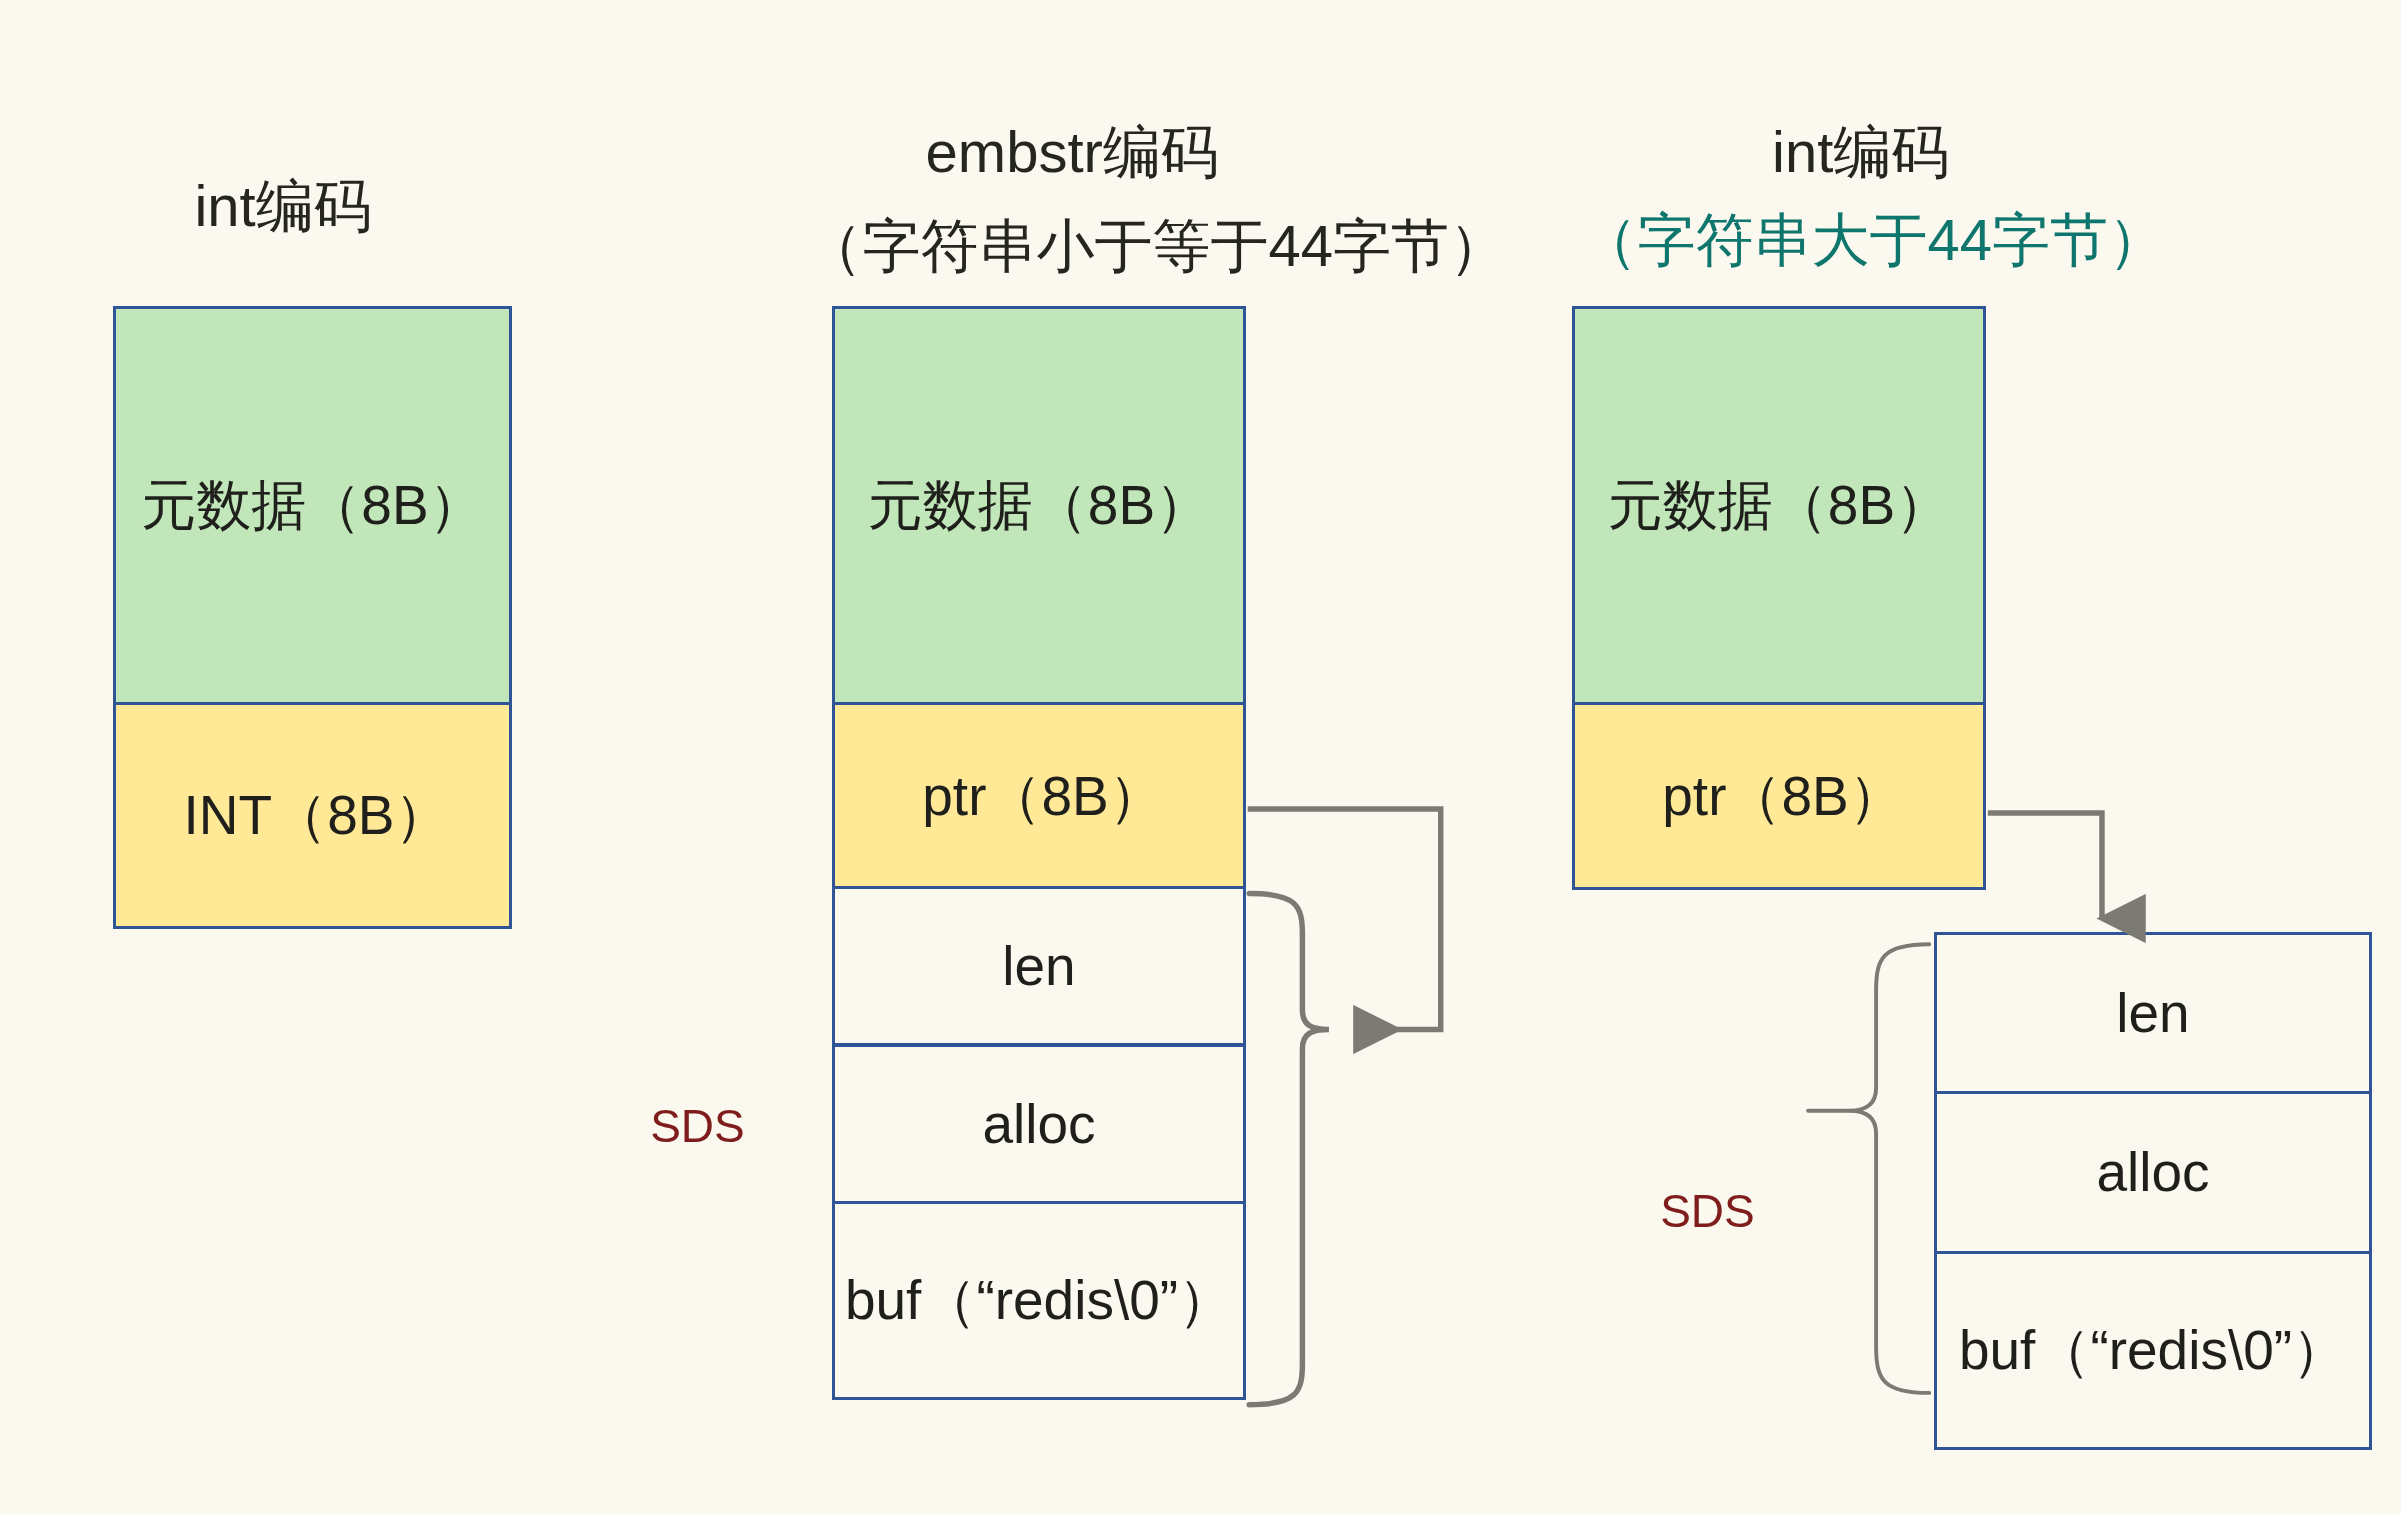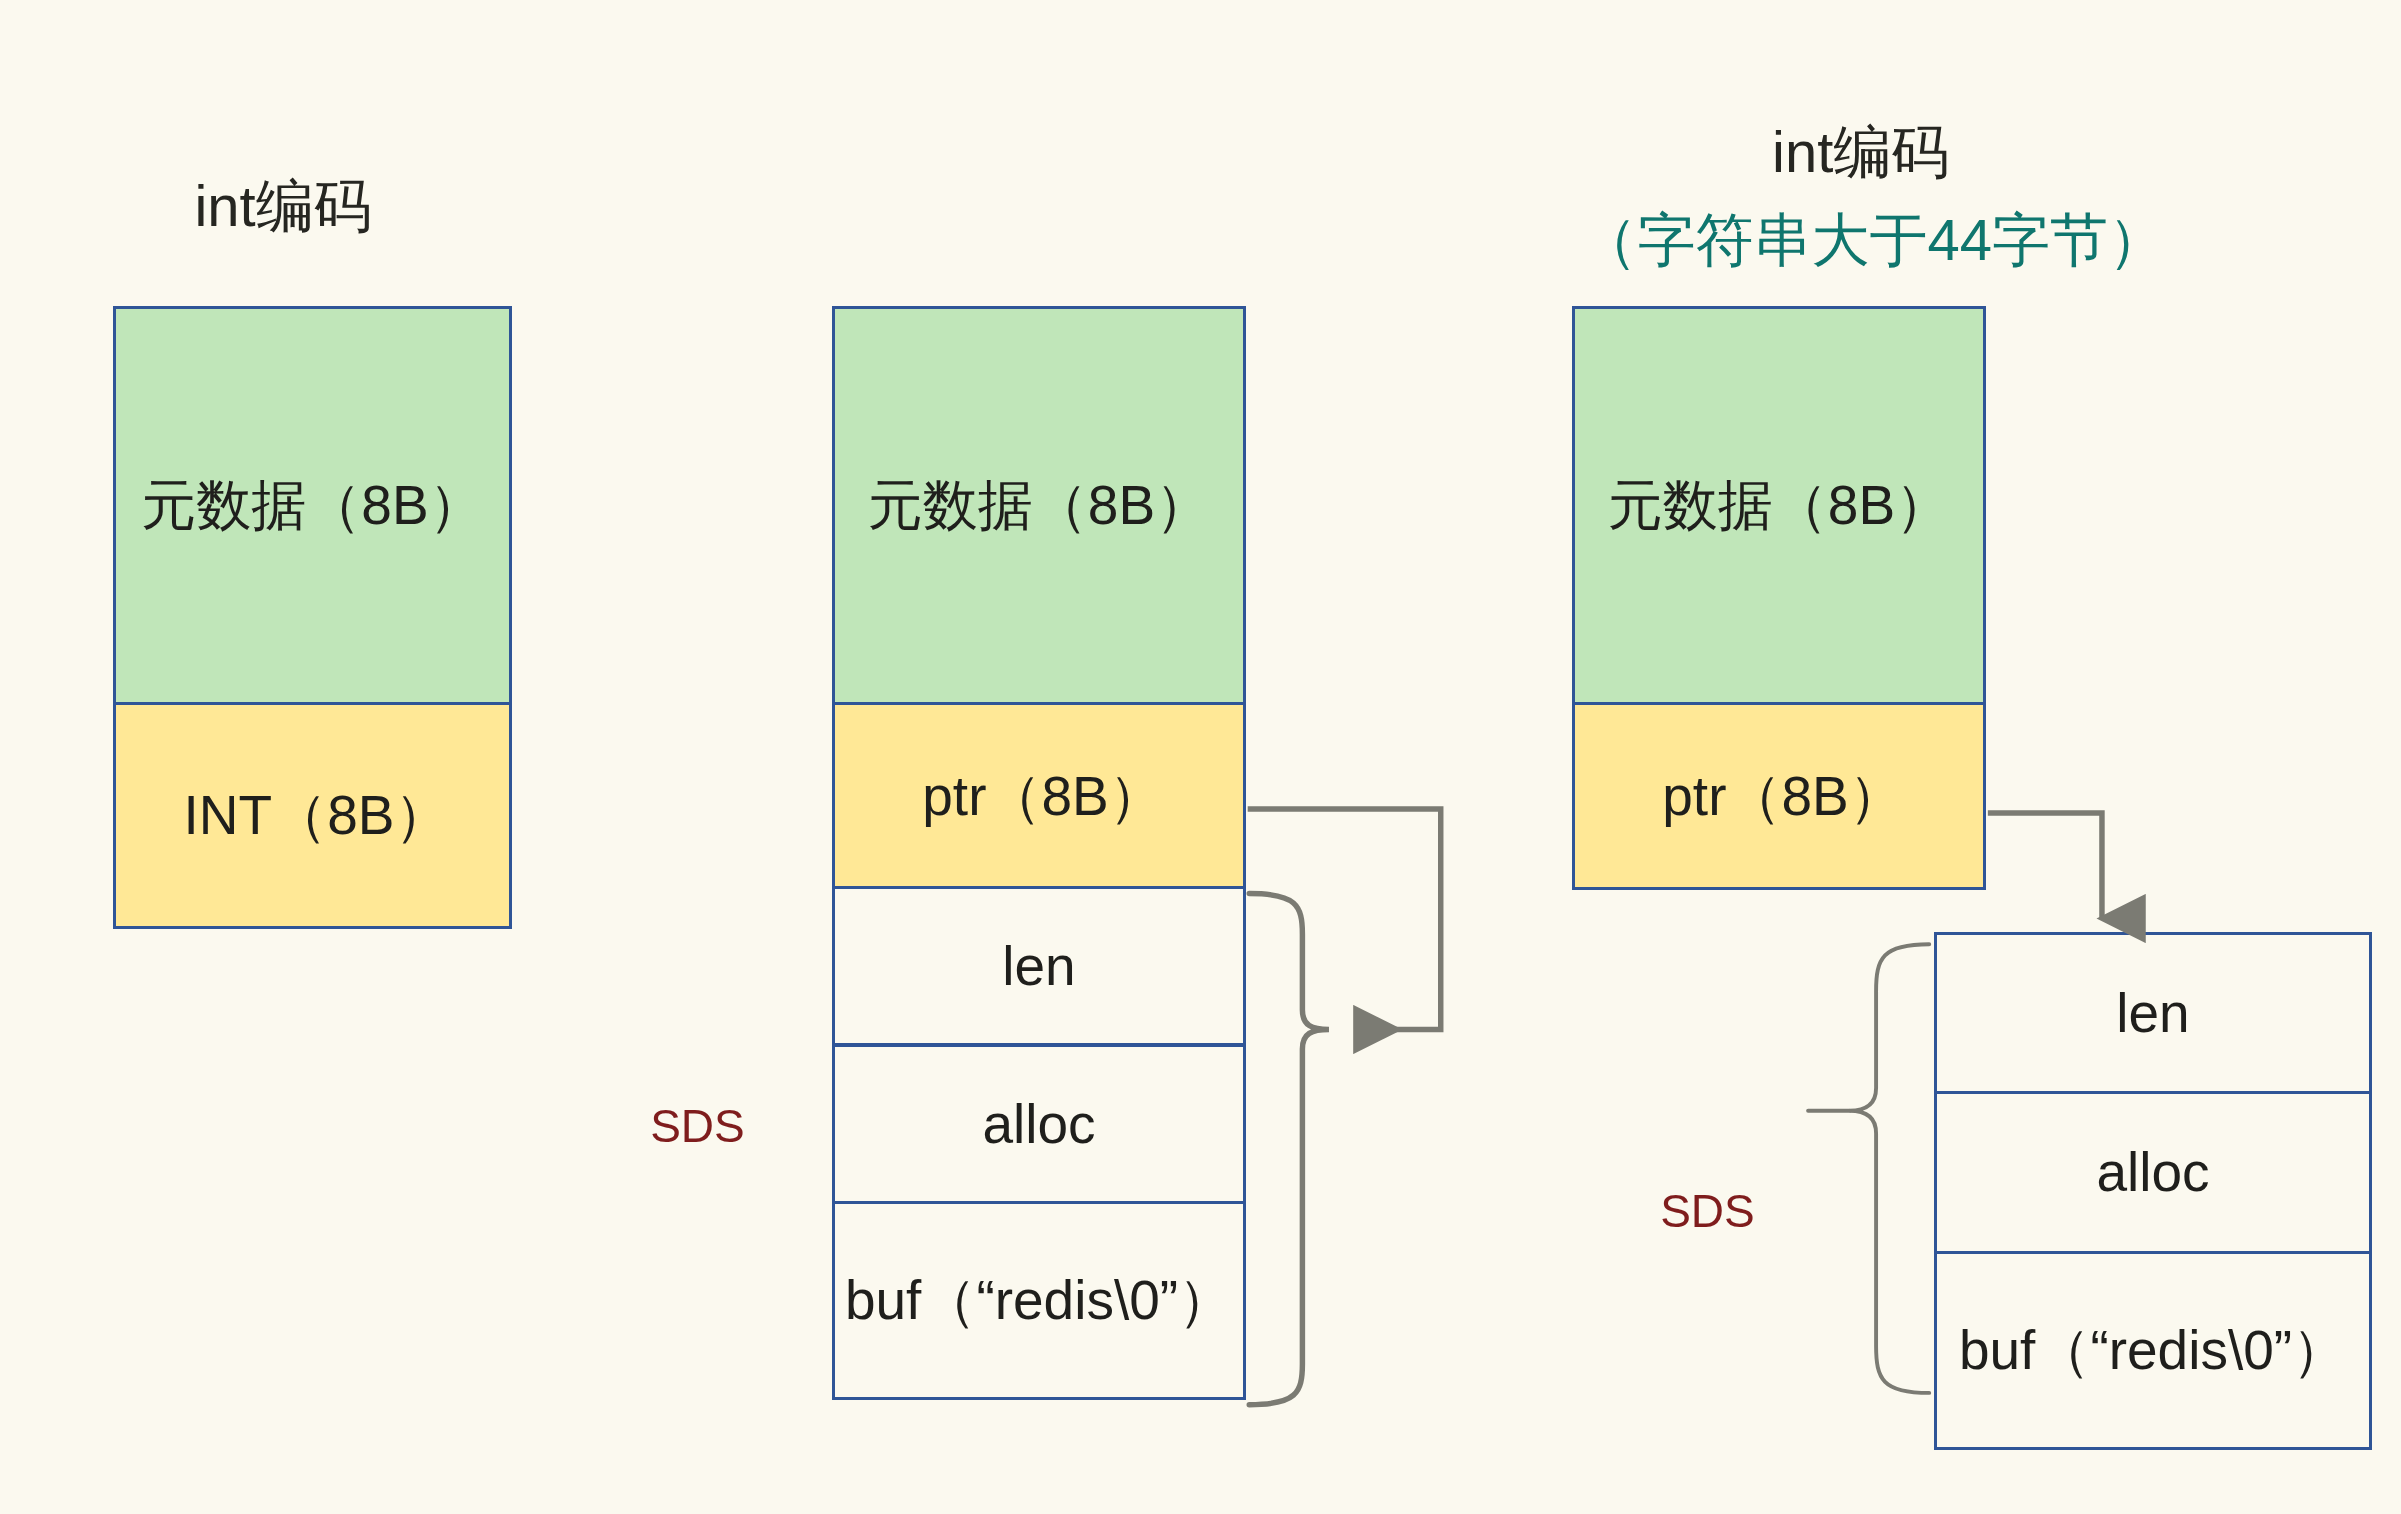--- a/index.html
+++ b/index.html
@@ -94,20 +94,26 @@
 </style>
 </head>
 <body>
 
 <div id="stage">
 
   <div class="heading" id="head-int">
     <span>int编码</span>
   </div>
 
+  <div class="heading" id="head-emb">
+    <span>embstr编码</span>
+  </div>
+  <div id="head-emb-sub">
+    <span>（字符串小于等于44字节）</span>
+  </div>
 
   <div class="heading" id="head-raw">
     <span>int编码</span>
   </div>
   <div id="head-raw-sub">
     <span>（字符串大于44字节）</span>
   </div>
 
   <div class="cell green" id="c1-meta">
     <span>元数据</span>

